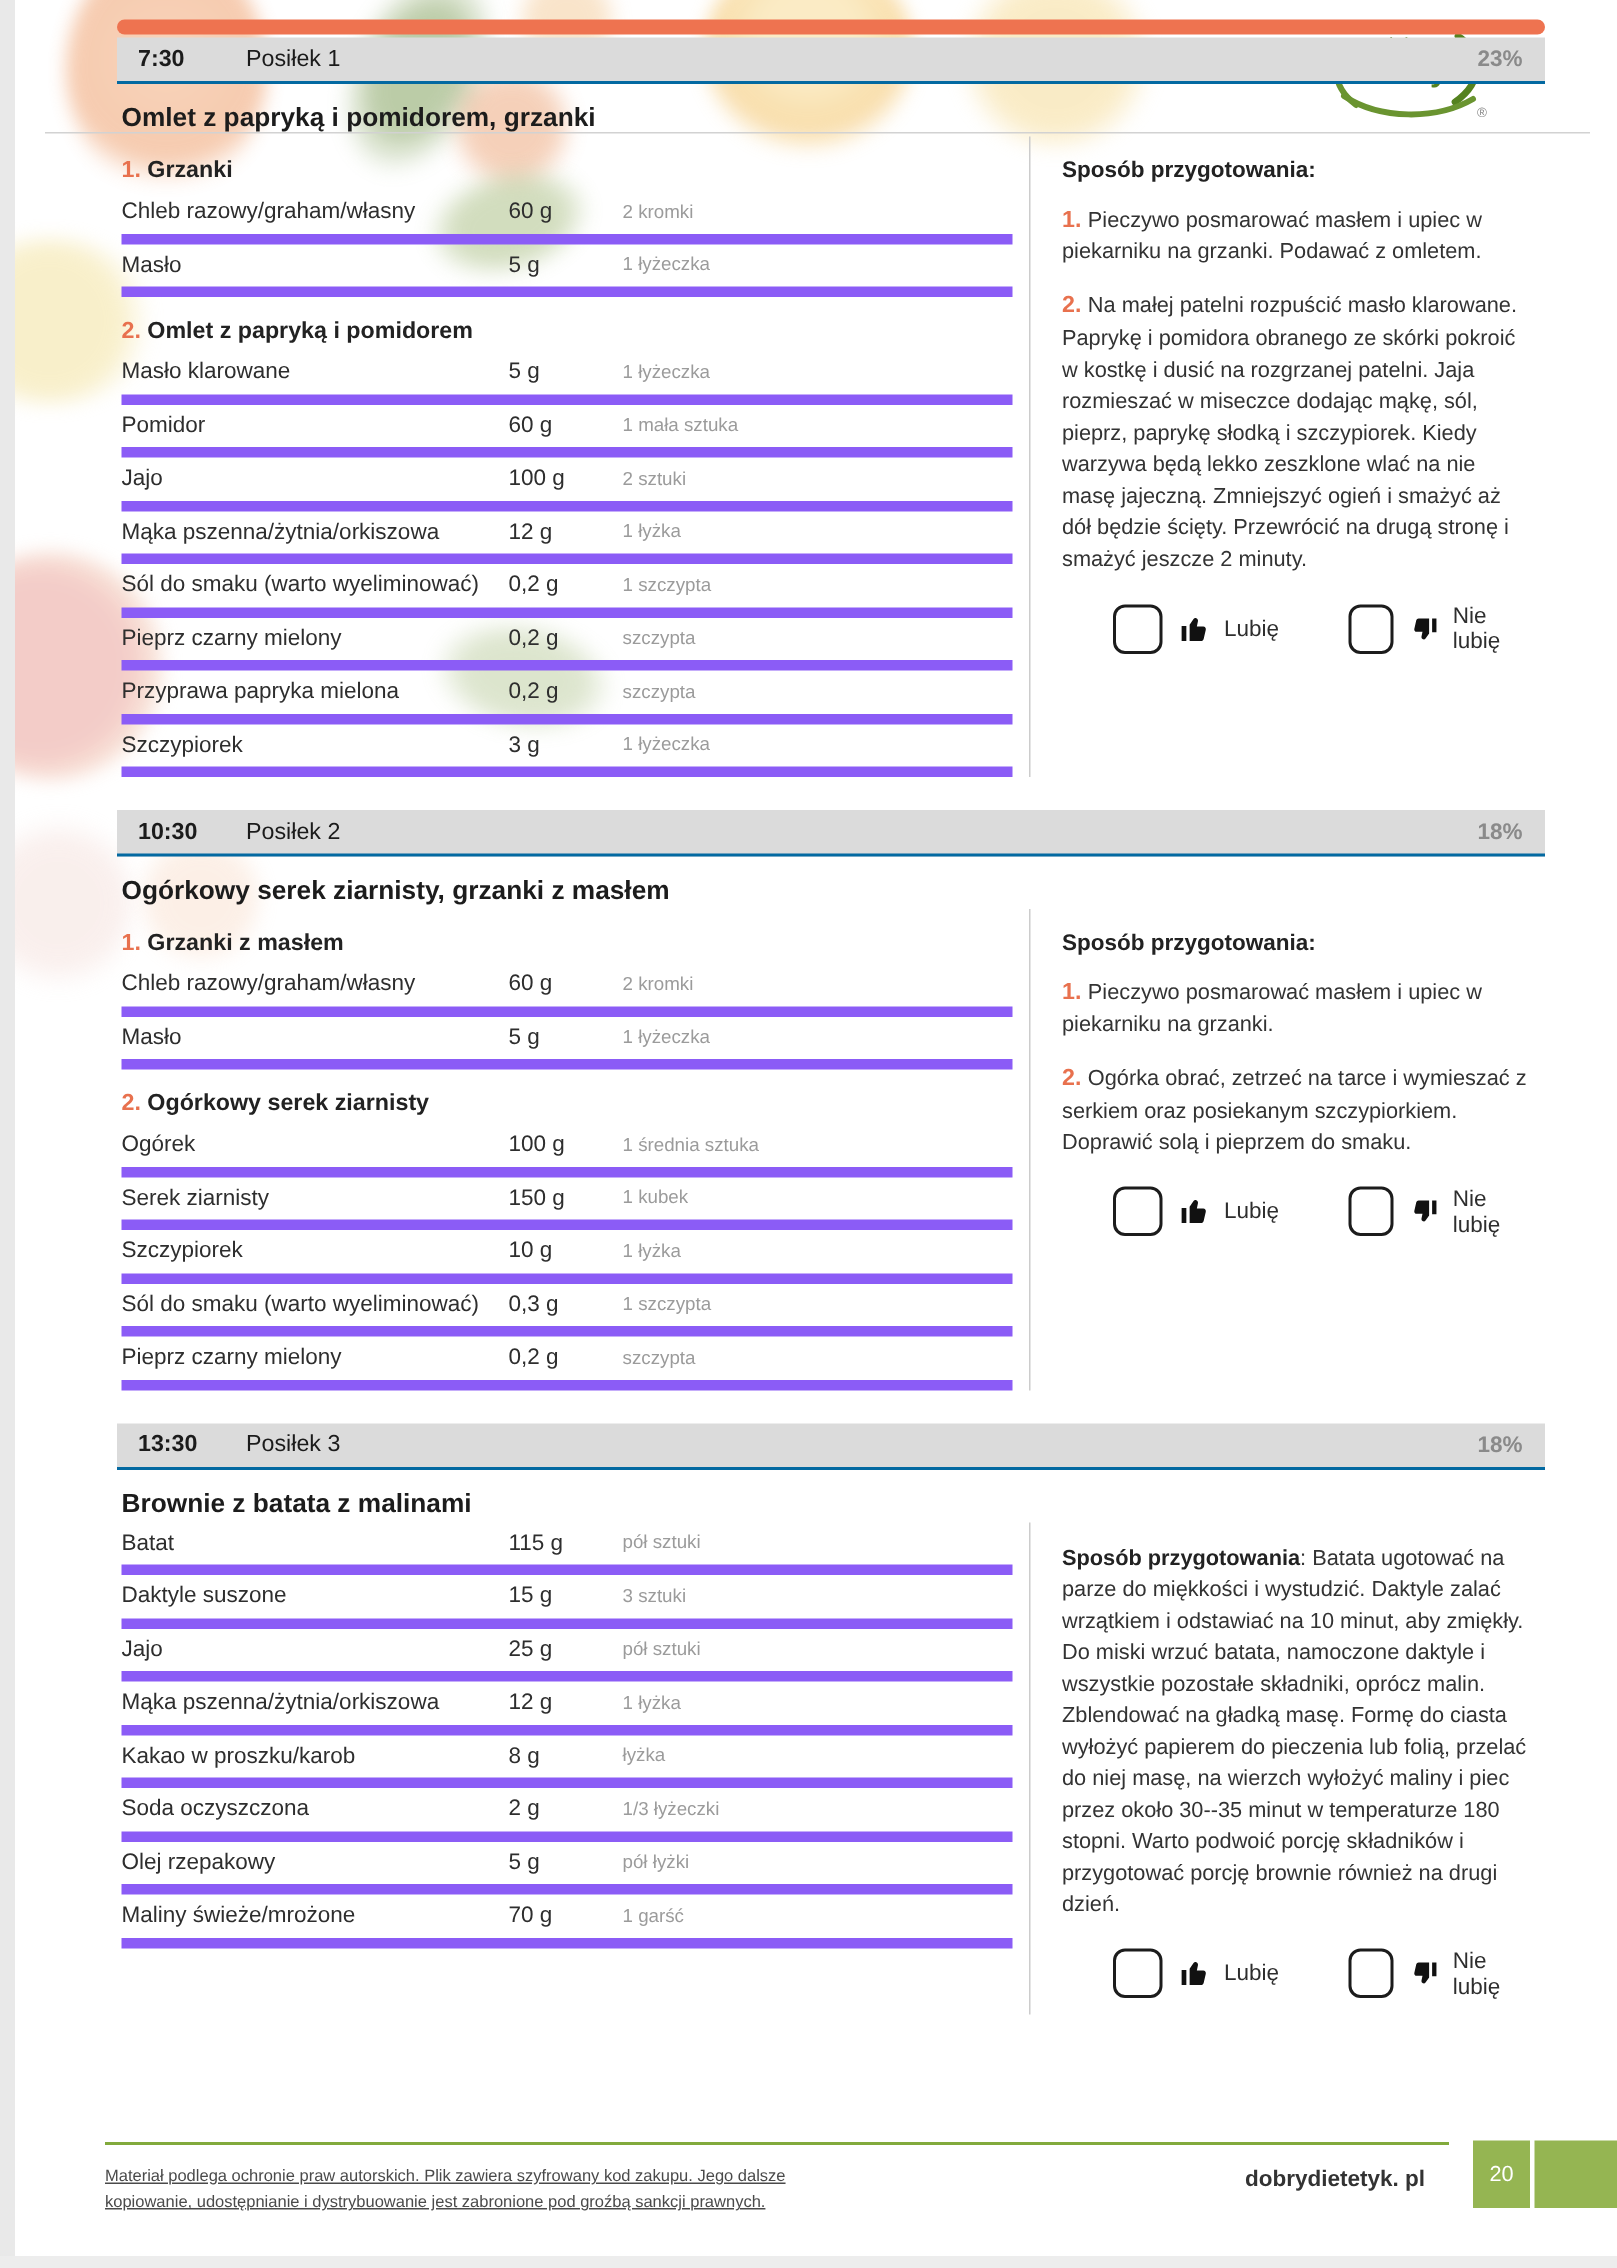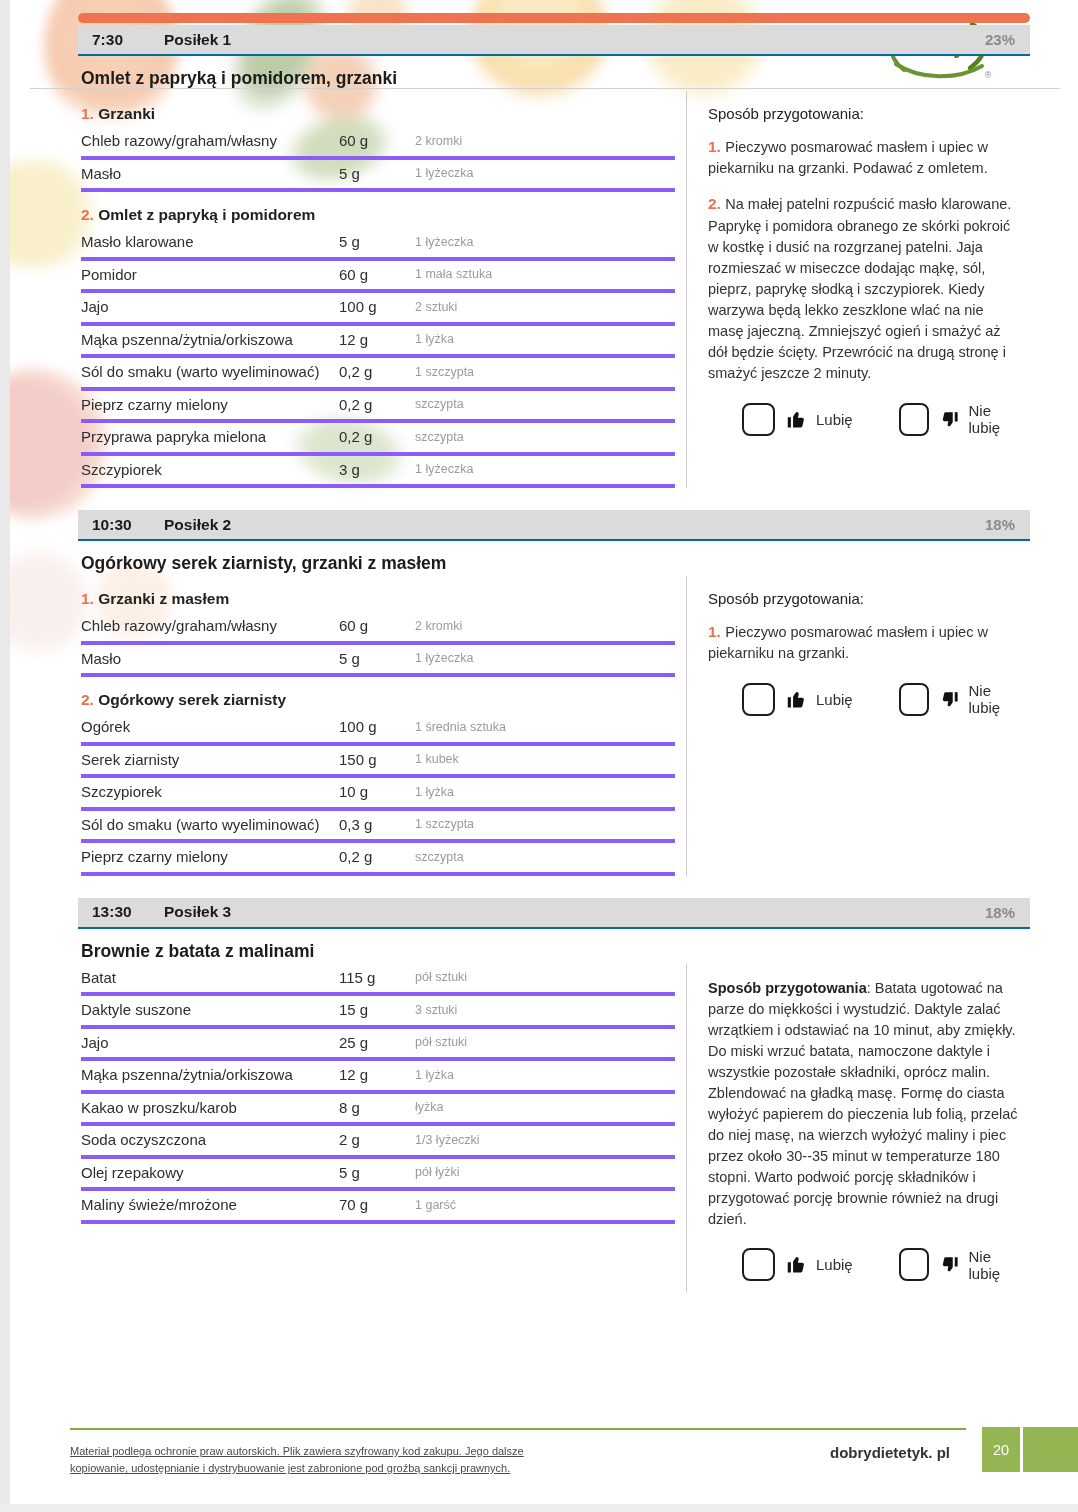--- a/index.html
+++ b/index.html
@@ -28,35 +28,35 @@
   .logo{position:absolute; left:880px; top:16px; z-index:2;}
 
   .content{position:relative; z-index:2; padding:0 0 0 78px;}
   h1.day-title{margin:0; padding-top:108px; margin-left:12px; font-size:29px; font-weight:700; color:#e8714e;}
   .orange-bar{margin-top:13px; width:952px; height:10px; border-radius:6px; background:#ee7350;}
 
   .meal{width:952px;}
   .meal-bar{margin-top:2px; height:29px; background:#dbdbdb; border-bottom:2px solid #0369a1; display:flex; align-items:center;}
   .meal + .meal .meal-bar{margin-top:22px;}
   .meal-time{margin-left:14px; width:62px; font-size:15.5px; font-weight:700; color:#1b1b1b;}
-  .meal-name{font-size:15.5px; font-weight:700; color:#1b1b1b; margin-left:10px;}
+  .meal-name{font-size:15.5px; font-weight:400; color:#1b1b1b; margin-left:10px;}
   .meal-percent{margin-left:auto; margin-right:15px; font-size:15px; font-weight:700; color:#8a8a8a;}
 
   h2.dish{margin:12px 0 0 3px; font-size:17.5px; font-weight:700; color:#1c1c1c;}
   .meal-body{display:flex; margin-top:2px;}
   .ingredients{width:594px; margin-left:3px; margin-right:11px;}
   h3.sec-h{margin:14px 0 4px 0; font-size:15.5px; font-weight:700; color:#222;}
   .sec-num{color:#e8714e;}
-  .irow{display:grid; grid-template-columns:258px 76px 1fr; align-items:center; padding:4px 0 5px 0; border-bottom:4px solid #8b5cf6; min-height:18px;}
+  .irow{display:grid; grid-template-columns:258px 76px 1fr; align-items:center; padding:4px 0 5px 0; border-bottom:7px solid #8b5cf6; min-height:18px;}
   .iname{font-size:15px; color:#2e2e2e; line-height:1.3;}
   .iamt{font-size:15px; color:#2e2e2e;}
   .idesc{font-size:12.5px; color:#9b9b9b;}
 
   .prep{flex:1; border-left:1px solid #cccccc; padding:14px 8px 0 21px;}
-  .prep-h{font-size:15px; font-weight:400; color:#222; margin-bottom:14px;}
+  .prep-h{font-size:15px; font-weight:700; color:#222; margin-bottom:14px;}
   .prep p{margin:0 0 14px 0; font-size:14.5px; color:#333; line-height:1.45; max-width:330px;}
   .step-num{color:#e8714e; font-weight:700; font-size:15.5px;}
   .prep-text b{color:#222;}
 
   .likes{display:flex; margin:18px 0 10px 12px; align-items:center;}
   .like-group{display:flex; align-items:center;margin-left:22px;}
   .like-group + .like-group{margin-left:46px;}
   .checkbox{width:29px; height:29px; border:2.5px solid #1c1c1c; border-radius:8px; background:#fff; display:inline-block; cursor:pointer;}
   .thumb{margin-left:11px;}
   .like-label{margin-left:9px; font-size:15px; color:#2e2e2e;}
@@ -230,20 +230,21 @@
               </div>
               <div class="irow">
                 <div class="iname">Pieprz czarny mielony</div>
                 <div class="iamt">0,2 g</div>
                 <div class="idesc">szczypta</div>
               </div>
             </div>
             <div class="prep">
               <div class="prep-h">Sposób przygotowania:</div>
               <p class="prep-step"><span class="step-num">1. </span>Pieczywo posmarować masłem i upiec w piekarniku na grzanki.</p>
+              <p class="prep-step"><span class="step-num">2. </span>Ogórka obrać, zetrzeć na tarce i wymieszać z serkiem oraz posiekanym szczypiorkiem. Doprawić solą i pieprzem do smaku.</p>
               <div class="likes">
                 <div class="like-group">
                   <span class="checkbox"></span>
                   <svg width="21" height="21" viewBox="0 0 24 24" class="thumb">
                     <path d="M2 9.5h3.6V21H2zM8.1 21h8.7c.95 0 1.77-.66 1.98-1.59l1.64-7.1c.28-1.23-.65-2.41-1.91-2.41h-4.9l.83-3.99c.2-.97-.32-1.95-1.24-2.3-.78-.3-1.66-.02-2.13.66L8.1 8.5z" fill="#111"></path>
                   </svg>
                   <span class="like-label">Lubię</span>
                 </div>
                 <div class="like-group">
                   <span class="checkbox"></span>

